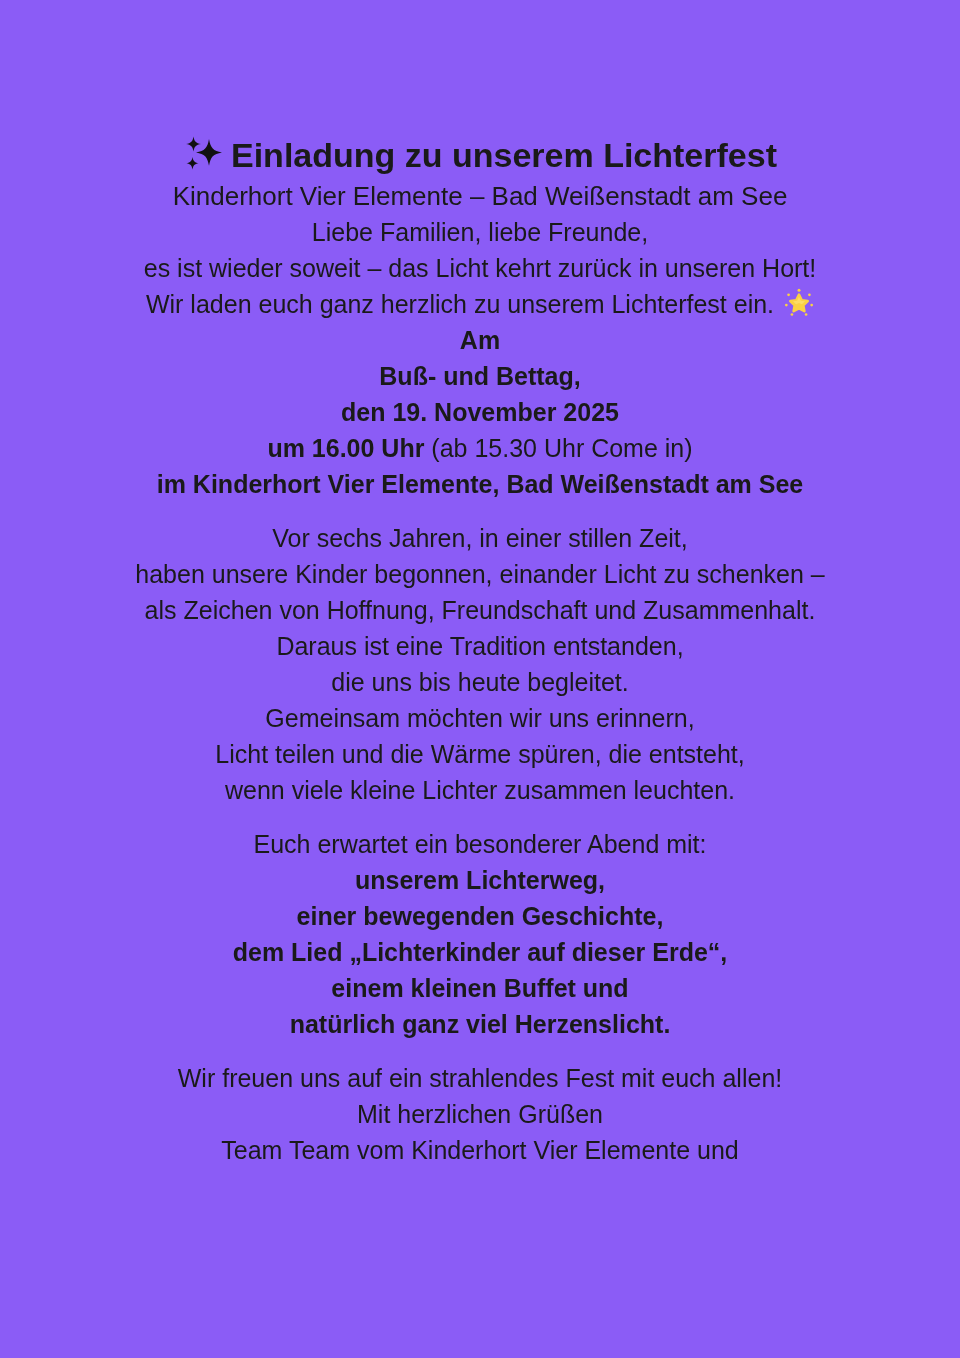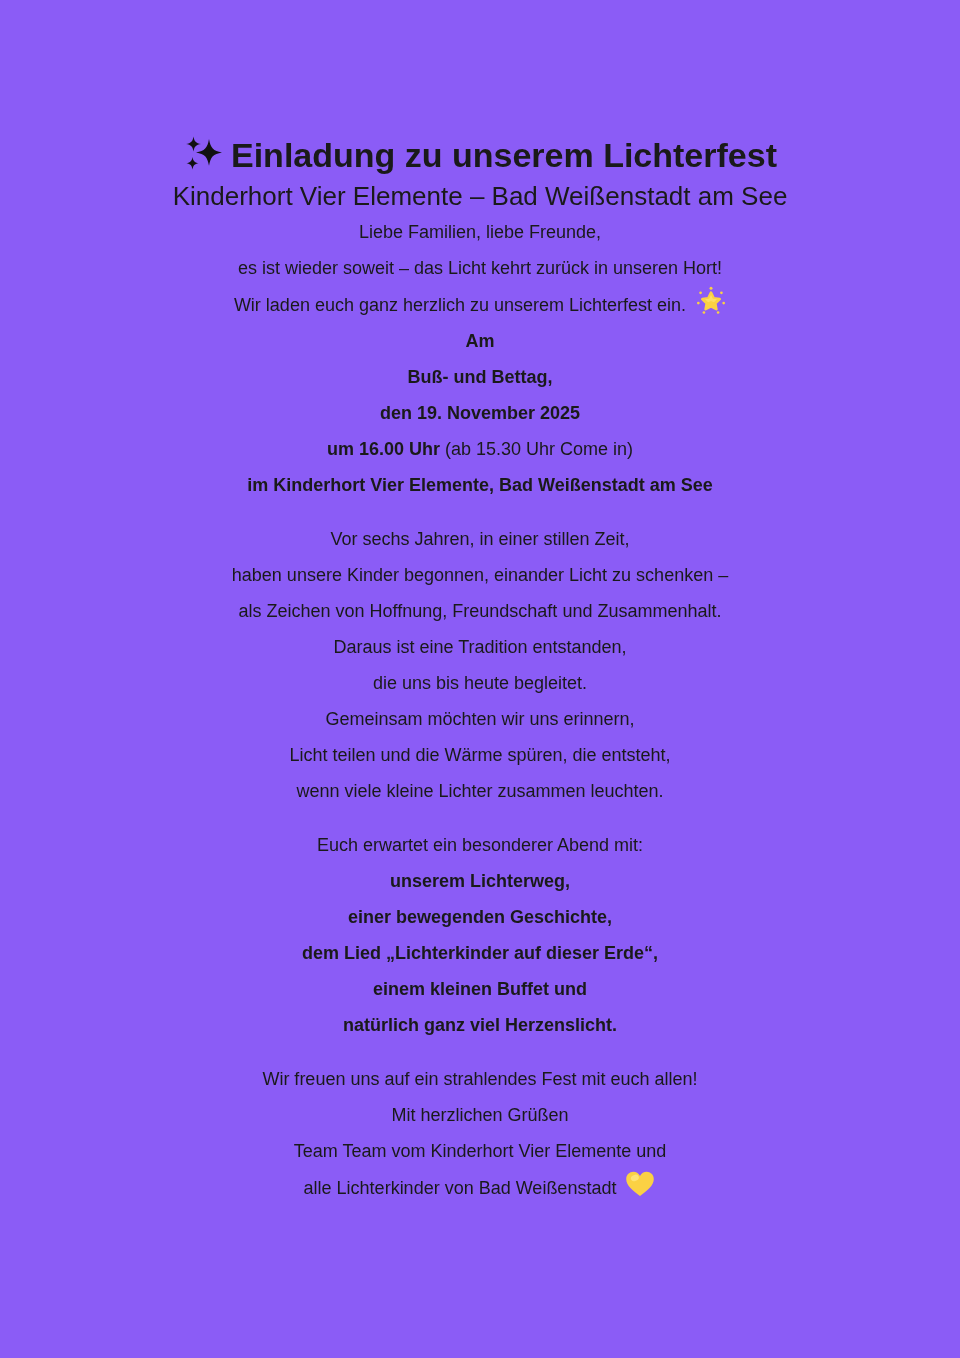--- a/index.html
+++ b/index.html
@@ -9,21 +9,21 @@
     background:#8b5cf6;
     overflow:hidden;
   }
   .content{
     box-sizing:border-box;
     padding-top:132px;
     text-align:center;
     font-family:"Liberation Sans","DejaVu Sans",sans-serif;
     color:#1a1a1a;
   }
-  p{margin:0;font-size:18px;line-height:36px;white-space:nowrap;}
+  p{margin:0;font-size:25px;line-height:36px;white-space:nowrap;}
   .title{
     margin:0;
     font-size:34px;
     line-height:46px;
     font-weight:700;
     white-space:nowrap;
   }
   .subtitle{
     font-size:26px;
     font-weight:400;
@@ -96,22 +96,16 @@
       <p class="bold">einer bewegenden Geschichte,</p>
       <p class="bold">dem Lied „Lichterkinder auf dieser Erde“,</p>
       <p class="bold">einem kleinen Buffet und</p>
       <p class="bold">natürlich ganz viel Herzenslicht.</p>
     </div>
 
     <div class="gap">
       <p>Wir freuen uns auf ein strahlendes Fest mit euch allen!</p>
       <p>Mit herzlichen Grüßen</p>
       <p>Team Team vom Kinderhort Vier Elemente und</p>
-      <p><span>alle Lichterkinder von Bad Weißenstadt</span><span class="emoji heart">
-          <svg viewBox="0 0 36 32" xmlns="http://www.w3.org/2000/svg">
-            <path fill="#FBD144" d="M18 29.5 C10 23.5 2.5 17.8 2.5 10.6 C2.5 5.4 6.4 2.2 10.5 2.2 C13.6 2.2 16.5 4 18 6.9 C19.5 4 22.4 2.2 25.5 2.2 C29.6 2.2 33.5 5.4 33.5 10.6 C33.5 17.8 26 23.5 18 29.5 Z"></path>
-            <ellipse cx="12.2" cy="9.2" rx="4.6" ry="3.4" fill="#FFE783" opacity="0.8" transform="rotate(-22 12.2 9.2)"></ellipse>
-          </svg>
-        </span></p>
     </div>
 
   </div>
 </div>
 
 </body></html>

